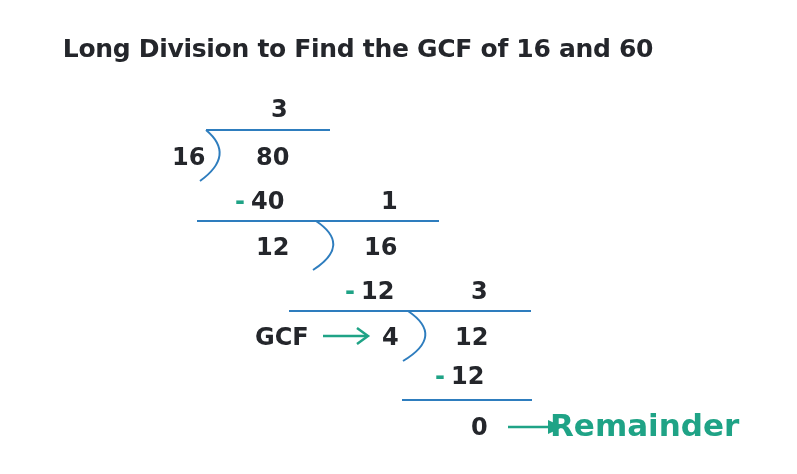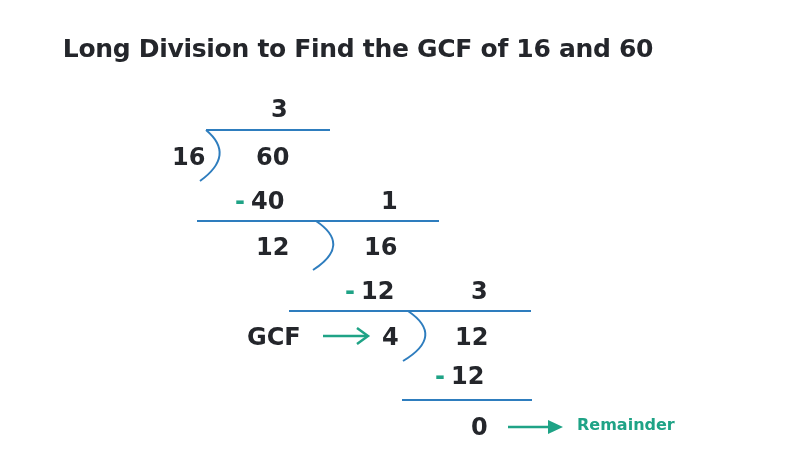--- a/index.html
+++ b/index.html
@@ -24,30 +24,30 @@
   <path d="M408 311 Q445 336 403 361" fill="none" stroke="#2e7dbe" stroke-width="2"></path>
   <line x1="323" y1="336" x2="367" y2="336" stroke="#1fa386" stroke-width="2.5"></line>
   <polyline points="357,328 368,336 357,344" fill="none" stroke="#1fa386" stroke-width="2.5"></polyline>
   <line x1="508" y1="427" x2="550" y2="427" stroke="#1fa386" stroke-width="2.5"></line>
   <polygon points="548,420 563,427 548,434" fill="#1fa386"></polygon>
 </svg>
 
 <div class="num" style="left:271px;top:95px">3</div>
 <div class="hline" style="left:206px;top:129px;width:124px"></div>
 <div class="num" style="left:172px;top:143px">16</div>
-<div class="num" style="left:256px;top:143px">60</div>
+<div class="num" style="left:256px;top:143px">80</div>
 <div class="num" style="left:235px;top:187px"><span class="minus">-</span><span>40</span></div>
 
 <div class="num" style="left:381px;top:187px">1</div>
 <div class="hline" style="left:197px;top:220px;width:242px"></div>
 <div class="num" style="left:256px;top:233px">12</div>
 <div class="num" style="left:364px;top:233px">16</div>
 <div class="num" style="left:345px;top:277px"><span class="minus">-</span><span>12</span></div>
 
 <div class="num" style="left:471px;top:277px">3</div>
 <div class="hline" style="left:289px;top:310px;width:242px"></div>
-<div class="num" style="left:247px;top:323px">GCF</div>
+<div class="num" style="left:255px;top:323px">GCF</div>
 <div class="num" style="left:382px;top:323px">4</div>
 <div class="num" style="left:455px;top:323px">12</div>
 <div class="num" style="left:435px;top:362px"><span class="minus">-</span><span>12</span></div>
 <div class="hline" style="left:402px;top:399px;width:130px"></div>
 <div class="num" style="left:471px;top:413px">0</div>
-<div class="num green" style="left:577px;top:411px;font-size:16px">Remainder</div>
+<div class="num green" style="left:550px;top:411px;font-size:31px">Remainder</div>
 
 </body></html>

